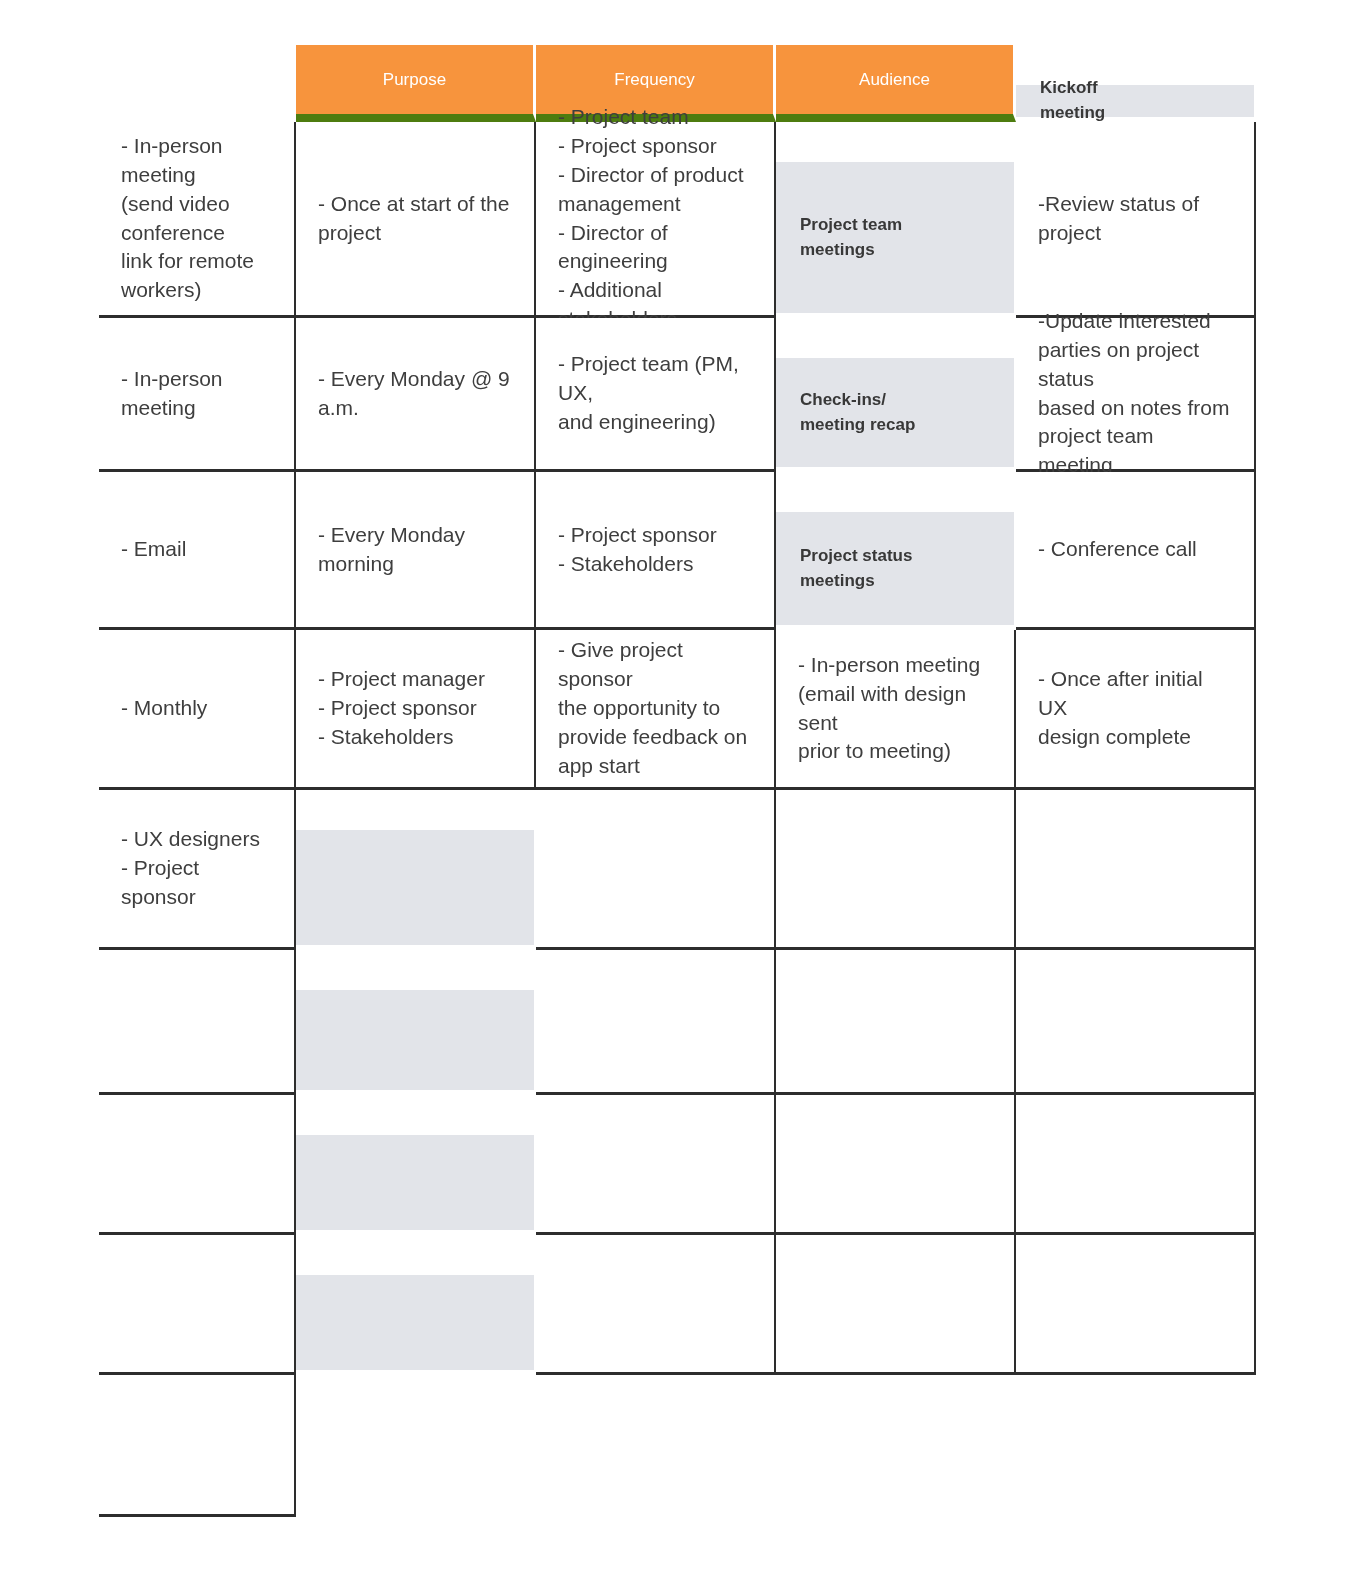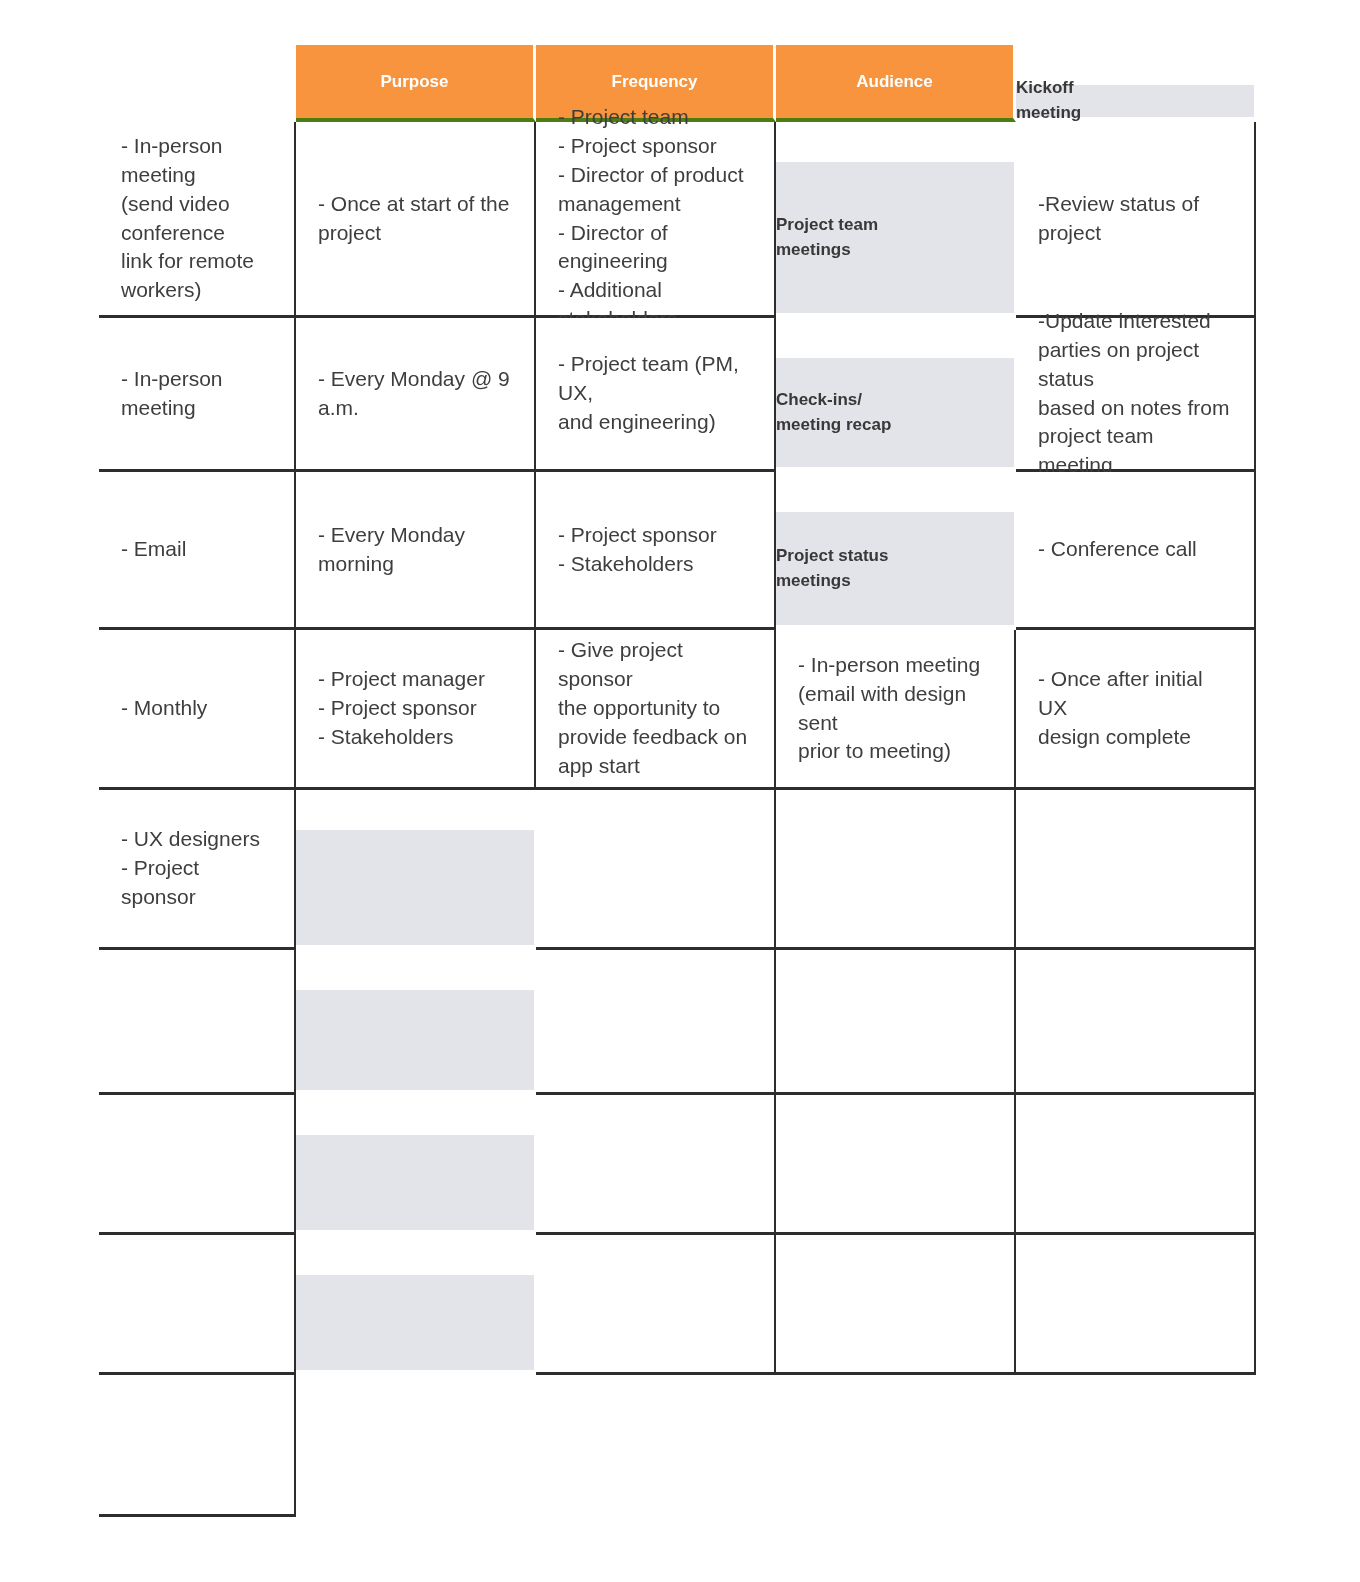--- a/index.html
+++ b/index.html
@@ -23,31 +23,31 @@
   }
   .grid{
     display:grid;
     grid-template-columns:197px 240px 240px 240px 240px;
     grid-template-rows:77px 196px 154px 158px 160px 160px 145px 140px 140px 142px;
   }
   .corner{background:transparent;}
   .th{
     background:var(--header-bg);
     color:var(--header-text);
-    font-size:17px;font-weight:bold;
+    font-size:17px;font-weight:normal;
     display:flex;align-items:center;justify-content:center;
     border-right:3px solid #fff;
-    border-bottom:4px solid #4d7c0f;
+    border-bottom:8px solid #4d7c0f;
   }
   .rl{
     background:var(--label-bg);
     color:var(--label-text);
     font-size:17px;font-weight:bold;line-height:1.45;
     display:flex;align-items:center;
-    padding-right:12px;
+    padding-left:24px;padding-right:12px;
     border-bottom:5px solid #fff;
     border-right:2px solid #fff;
     white-space:pre-line;
     margin-top:40px;
   }
   .td{
     background:#fff;
     color:var(--body-text);
     font-size:21px;line-height:1.38;
     display:flex;flex-direction:column;justify-content:center;align-items:flex-start;

